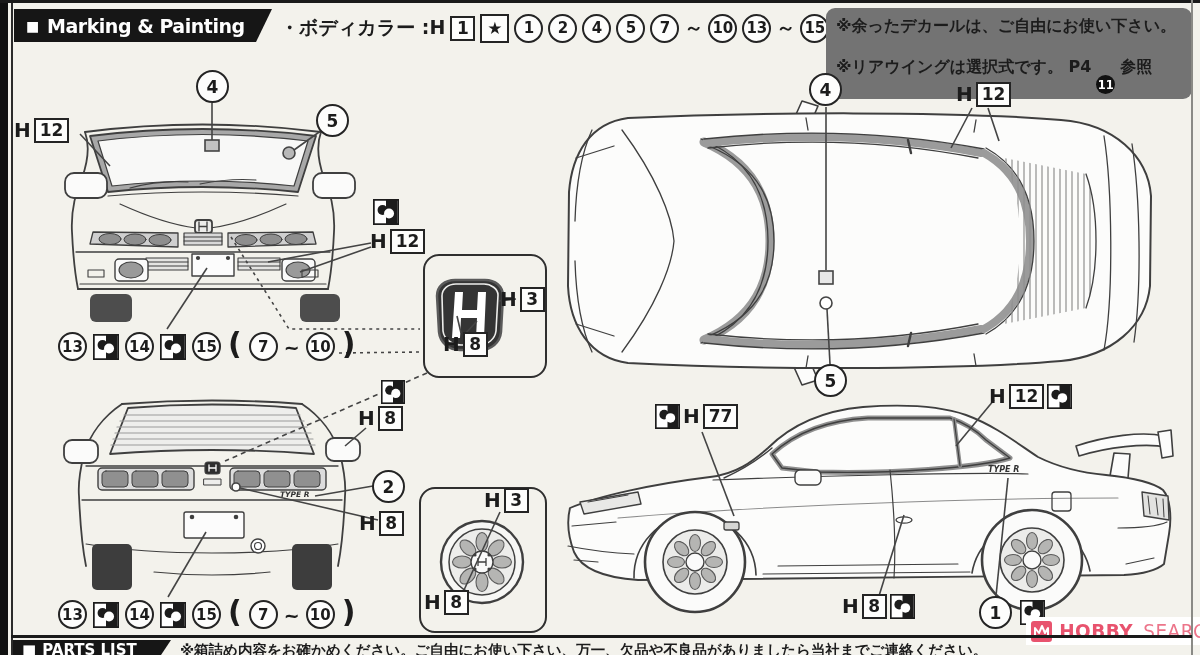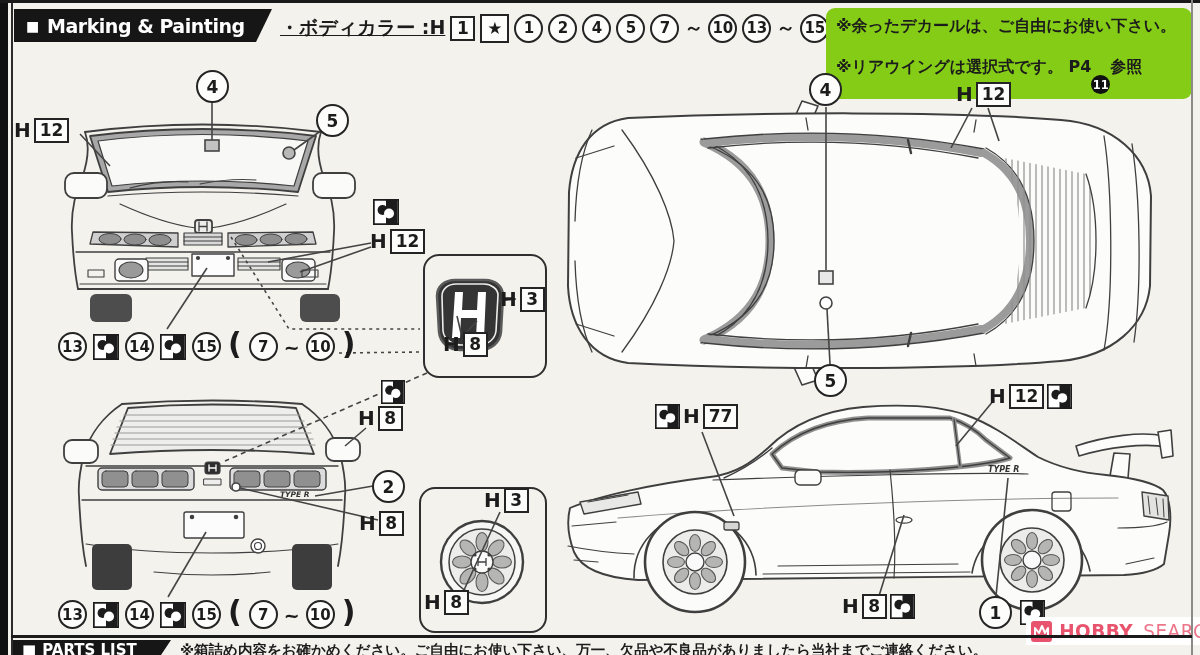--- a/index.html
+++ b/index.html
@@ -12,32 +12,32 @@
   .edge-top{left:0;top:0;width:1200px;height:3px;background:#1a1a1a;}
   .edge-right{left:1191px;top:0;width:2px;height:655px;background:#8a8a86;}
   .edge-bottom{left:11px;top:635px;width:1181px;height:2.5px;background:#1a1a1a;}
   
   .banner{left:14px;top:9px;width:258px;height:33px;background:#161616;color:#fff;
           display:flex;align-items:center;gap:8px;padding-left:12px;box-sizing:border-box;
           clip-path:polygon(0 0,100% 0,calc(100% - 16px) 100%,0 100%);}
   .banner .ttl{font-weight:700;font-size:20px;letter-spacing:-0.5px;transform:scaleX(.95);transform-origin:left;white-space:nowrap;}
   .banner .sq{font-size:14px;}
   .bodycolor{left:280px;top:13px;height:30px;display:flex;align-items:center;gap:5px;}
-  .bodycolor .lbl{font-weight:700;font-size:19px;white-space:nowrap;text-decoration:underline;}
+  .bodycolor .lbl{font-weight:700;font-size:19px;white-space:nowrap;}
   .pbox{border:2.6px solid #242424;background:#fdfdfc;font-weight:700;font-size:17px;line-height:21px;
         padding:0 4px;min-width:13px;text-align:center;display:inline-block;}
   .starbox{width:25px;height:25px;border:2.4px solid #242424;background:#fdfdfc;display:flex;
            align-items:center;justify-content:center;font-size:17px;}
   .cnum{width:29px;height:29px;border:2.4px solid #242424;border-radius:50%;background:#fdfdfc;
         display:flex;align-items:center;justify-content:center;font-weight:700;font-size:15px;flex:none;box-sizing:border-box;}
   .cnum.lg{width:33px;height:33px;font-size:17px;}
   .tld{font-size:19px;font-weight:700;}
-  .notes{left:826px;top:8px;width:366px;background:#84cc16;border-radius:9px;padding:5px 10px;box-sizing:border-box;
+  .notes{left:826px;top:8px;width:366px;background:#737373;border-radius:9px;padding:5px 10px;box-sizing:border-box;
          font-size:16px;font-weight:600;line-height:26px;}
-  .notes .l2{display:flex;align-items:center;}
+  .notes .l2{display:flex;align-items:center;gap:5px;}
   .nbadge{width:19px;height:19px;border-radius:50%;background:#111;color:#fff;font-size:11.5px;font-weight:700;
           display:inline-flex;align-items:center;justify-content:center;flex:none;margin-top:36px;}
   
   .hl{display:flex;align-items:flex-start;gap:3px;}
   .hl .hp{font-weight:700;font-size:20px;line-height:25px;}
   .row{display:flex;align-items:center;gap:6px;}
   .paren{font-size:30px;font-weight:700;line-height:26px;margin:0 1px;transform:translateY(-3px);}
   .dbox{border:2.5px solid #2f2f2f;border-radius:16px;box-sizing:border-box;}
   
   .fbanner{left:13px;top:640px;width:158px;height:15px;background:#161616;color:#fff;overflow:hidden;

